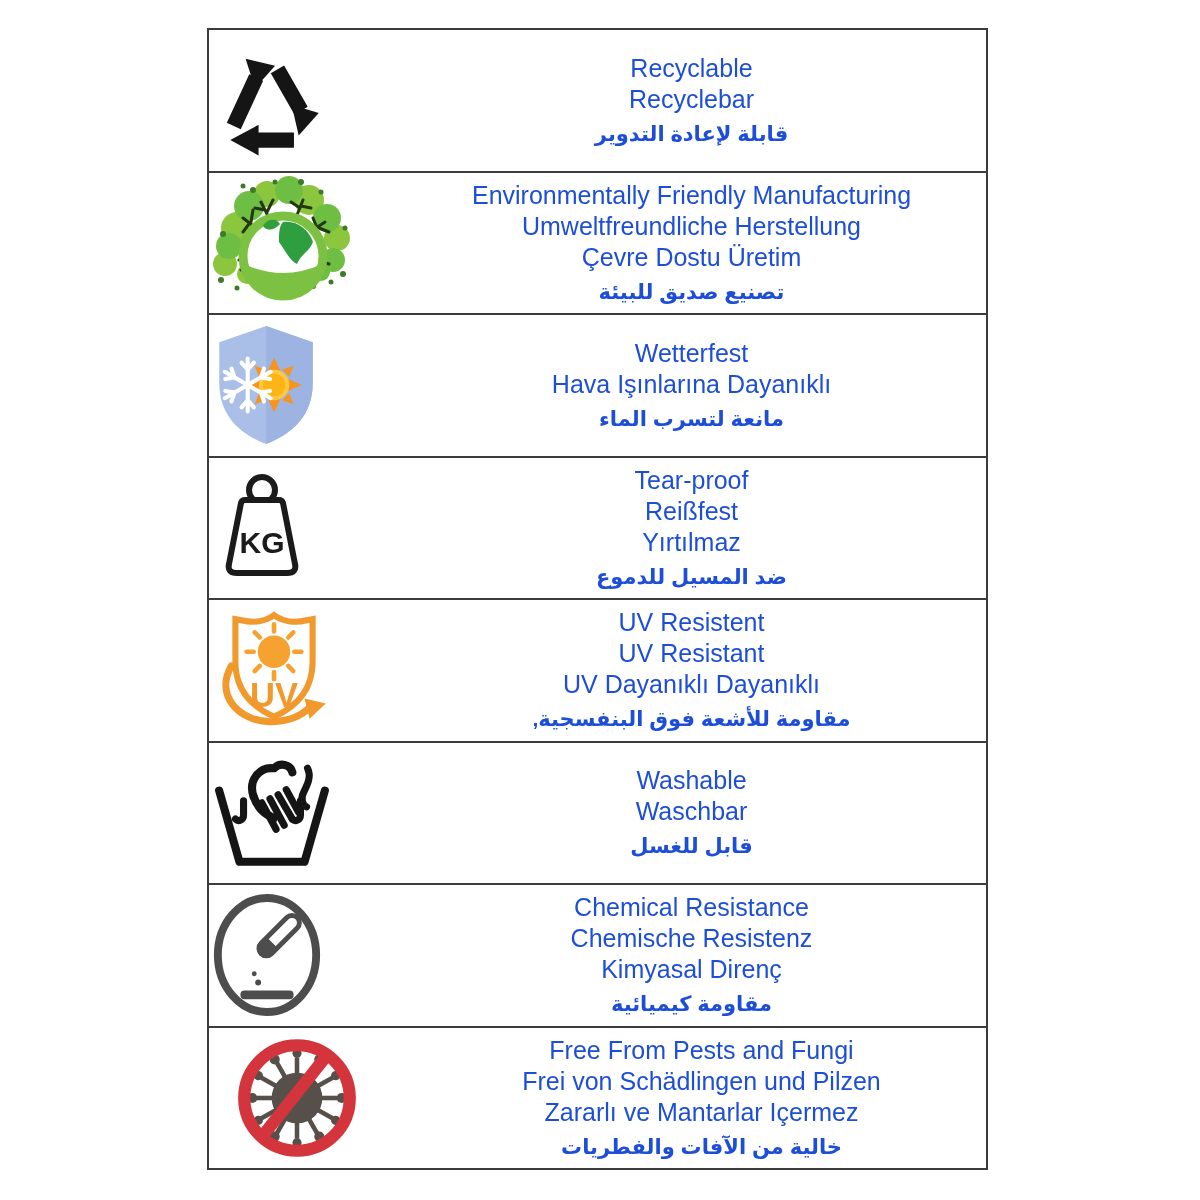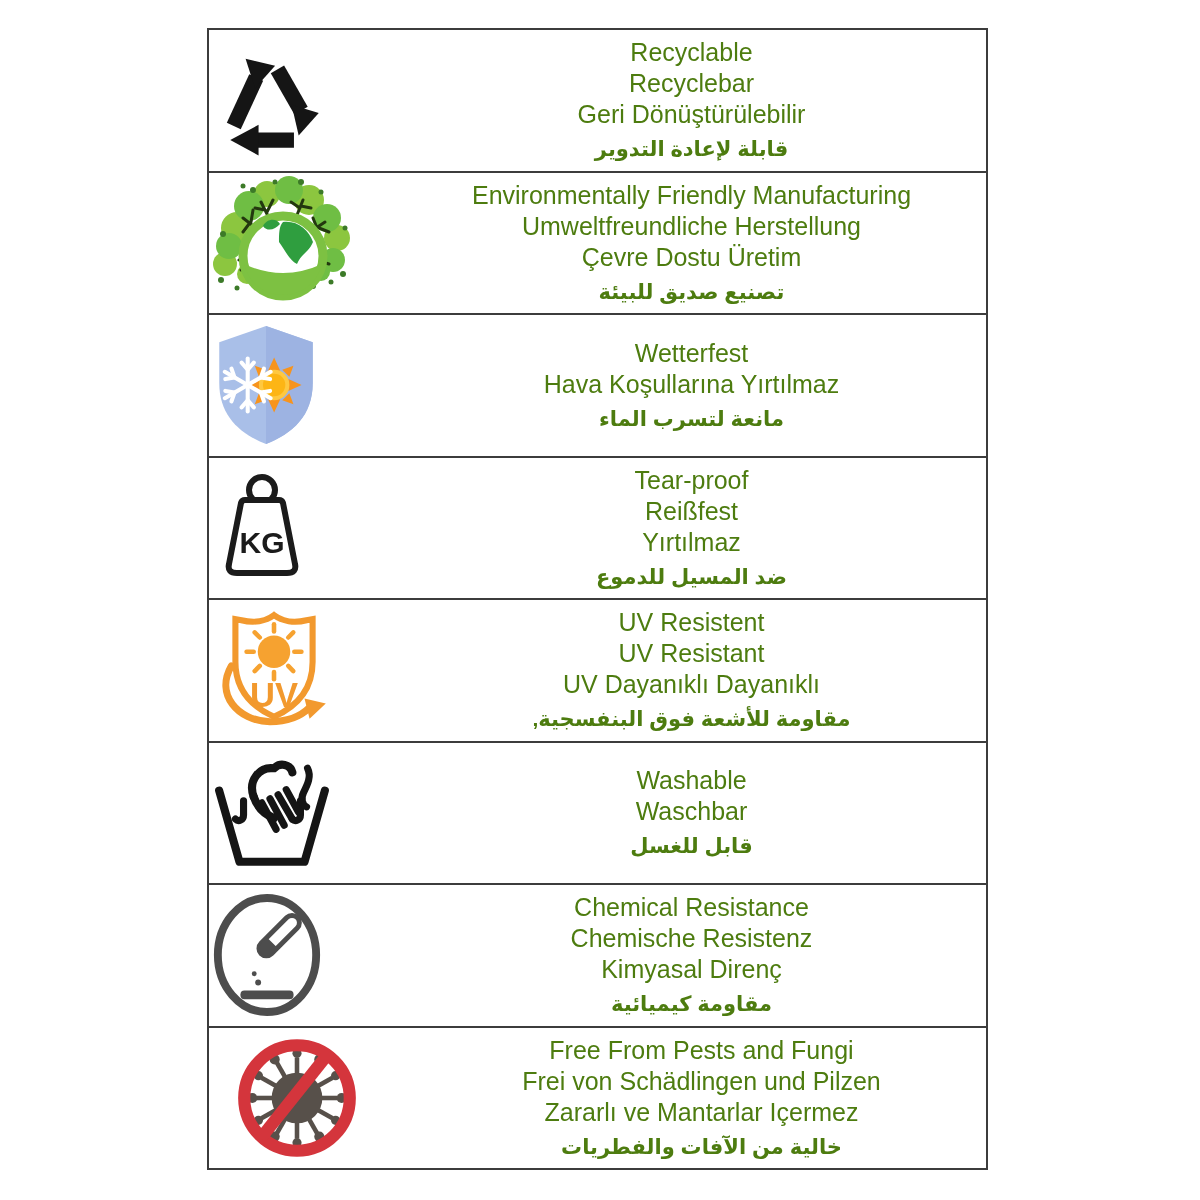--- a/index.html
+++ b/index.html
@@ -18,21 +18,21 @@
     border-bottom:2px solid #3c3c3c;background:#fff;min-height:0;
   }
   .row:last-child{border-bottom:none;margin-left:20px;}
   .icon-cell{
     width:198px;flex:none;display:flex;align-items:center;justify-content:flex-start;
     height:100%;
   }
   .icon-cell svg{display:block;}
   .text-cell{
     flex:1;display:flex;flex-direction:column;justify-content:center;
-    text-align:center;color:#4d7c0f;padding-right:10px;min-width:0;
+    text-align:center;color:#1d4ed8;padding-right:10px;min-width:0;
   }
   .line{font-size:25px;line-height:31px;white-space:nowrap;}
   .arabic{font-size:21px;line-height:29px;margin-top:4px;font-weight:bold;}
 </style>
 </head>
 <body>
 
 <div class="sheet">
   <div class="row">
     <div class="icon-cell">
@@ -43,21 +43,20 @@
       <line x1="21" y1="72" x2="40" y2="31"></line>
     </g>
     <polygon points="70,54 93,61 76,80" fill="#151515"></polygon>
     <polygon points="42,71 42,97 18,84" fill="#151515"></polygon>
     <polygon points="31,15 56,21 39,40" fill="#151515"></polygon>
   </svg>
       </div>
     <div class="text-cell">
       <div class="line l1">Recyclable</div>
       <div class="line l2">Recyclebar</div>
-      <div class="line l3">Geri Dönüştürülebilir</div>
       <div class="arabic" dir="rtl">قابلة لإعادة التدوير</div>
     </div>
   </div>
 
   <div class="row">
     <div class="icon-cell">
         <svg width="150" height="134" viewBox="0 0 150 134">
     <g fill="#8CC63F">
       <circle cx="28" cy="52" r="16"></circle>
             <circle cx="58" cy="18" r="13"></circle>
@@ -149,21 +148,21 @@
               <path d="M0 -15 l-6 -7 M0 -15 l6 -7"></path>
             </g>
       <g transform="rotate(300)">
               <path d="M0 -15 l-6 -7 M0 -15 l6 -7"></path>
             </g>
     </g>
   </svg>
       </div>
     <div class="text-cell">
       <div class="line l2">Wetterfest</div>
-      <div class="line l3">Hava Koşullarına Yırtılmaz</div>
+      <div class="line l3">Hava Işınlarına Dayanıklı</div>
       <div class="arabic" dir="rtl">مانعة لتسرب الماء</div>
     </div>
   </div>
 
   <div class="row">
     <div class="icon-cell">
         <svg width="106" height="118" viewBox="0 0 106 118">
     <circle cx="53" cy="21" r="13" fill="none" stroke="#1b1b1b" stroke-width="6"></circle>
     <path d="M36 31 H70 Q73 31 74 34 L86 95 Q88 104 78 104 H28 Q18 104 20 95 L32 34 Q33 31 36 31 Z" fill="#ffffff" stroke="#1b1b1b" stroke-width="6" stroke-linejoin="round"></path>
     <text x="53" y="84" font-size="30" font-weight="bold" fill="#1b1b1b" text-anchor="middle" font-family="Liberation Sans, sans-serif">KG</text>

